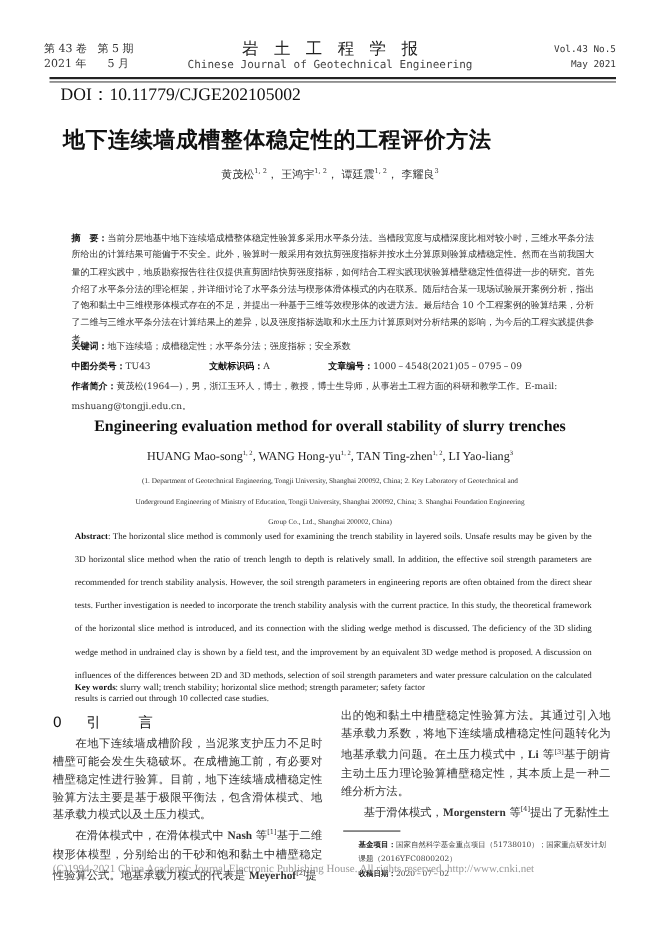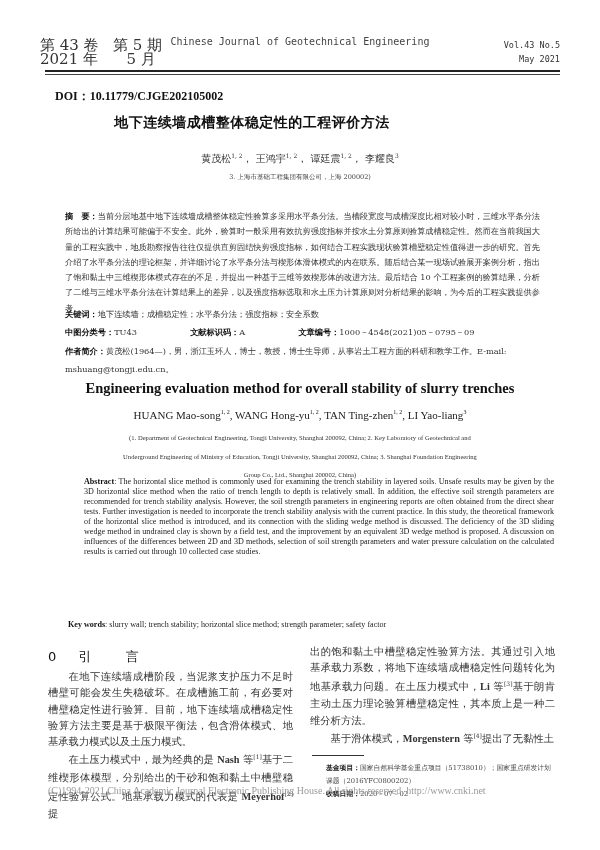--- a/index.html
+++ b/index.html
@@ -1,41 +1,41 @@
 <!DOCTYPE html>
 <html><head>
   <meta charset="utf-8">
   <style>
     html, body { margin: 0; padding: 0; background: #ffffff; }
     body { width: 600px; height: 850px; position: relative; overflow: hidden;
            font-family: "DejaVu Serif", "Liberation Serif", serif; color: #222; }
     .abs { position: absolute; }
-    .hdr-left { left: 40px; top: 38px; font-size: 15px; line-height: 14px; color: #333; }
+    .hdr-left { left: 40px; top: 38px; font-size: 10px; line-height: 14px; color: #333; }
     .hdr-left div { white-space: pre; }
     .hdr-center { left: 170px; width: 260px; top: 35px; text-align: center; }
     .hdr-cn { font-size: 15px; letter-spacing: 14px; line-height: 18px; color: #222; padding-left: 14px; }
     .hdr-en { font-family: "DejaVu Sans Mono", "Liberation Mono", monospace; font-size: 10px; color: #444; line-height: 12px; margin-top: 1px; }
     .hdr-right { right: 40px; top: 38px; font-family: "DejaVu Sans Mono", "Liberation Mono", monospace; font-size: 8.5px; line-height: 14px; text-align: right; color: #333; }
     .rule-thick { left: 45px; width: 515px; top: 70px; height: 2px; background: #222; }
     .rule-thin { left: 45px; width: 515px; top: 74px; height: 1px; background: #444; }
-    .doi { left: 55px; top: 88px; font-family: "Liberation Serif", serif; font-weight: bold; font-size: 12px; color: #111; }
-    .title-cn { left: 0; width: 504px; top: 114px; text-align: center; font-family: "DejaVu Sans", sans-serif; font-size: 14px; font-weight: bold; color: #111; letter-spacing: 0.5px; }
+    .doi { left: 55px; top: 76px; font-family: "Liberation Serif", serif; font-weight: normal; font-size: 16px; color: #111; }
+    .title-cn { left: 0; width: 504px; top: 114px; text-align: center; font-family: "DejaVu Sans", sans-serif; font-size: 20px; font-weight: bold; color: #111; letter-spacing: 0.5px; }
     .authors-cn { left: 0; width: 600px; top: 152px; text-align: center; font-size: 10px; color: #333; }
     .authors-cn sup, .authors-en sup { font-size: 6px; vertical-align: super; }
     .aff-cn { left: 40px; width: 520px; top: 170px; text-align: center; font-size: 6.5px; line-height: 15px; color: #444; }
     .abstract-cn { left: 65px; width: 475px; top: 209px; font-size: 8.2px; line-height: 15.3px; color: #333; text-align: justify; }
     .lbl { font-family: "DejaVu Sans", sans-serif; font-weight: bold; color: #111; }
     .kw-cn { left: 65px; width: 475px; top: 307px; font-size: 8.2px; line-height: 14px; color: #333; }
     .clc { left: 65px; width: 475px; top: 325px; font-size: 8.2px; line-height: 14px; color: #333; }
     .clc span.gap { display: inline-block; }
     .bio { left: 65px; width: 475px; top: 342px; font-size: 8.2px; line-height: 18px; color: #333; }
     .title-en { left: 0; width: 600px; top: 380px; text-align: center; font-family: "Liberation Serif", serif; font-weight: bold; font-size: 14.5px; color: #111; }
     .authors-en { left: 0; width: 600px; top: 409px; text-align: center; font-family: "Liberation Serif", serif; font-size: 11px; color: #222; }
     .aff-en { left: 60px; width: 480px; top: 429px; text-align: center; font-family: "Liberation Serif", serif; font-size: 6.6px; line-height: 18.5px; color: #333; }
-    .abstract-en { left: 68px; width: 470px; top: 477px; font-family: "Liberation Serif", serif; font-size: 8.1px; line-height: 10px; color: #222; text-align: justify; margin-left: 16px; }
+    .abstract-en { left: 68px; width: 470px; top: 477px; font-family: "Liberation Serif", serif; font-size: 8.1px; line-height: 21px; color: #222; text-align: justify; }
     .abstract-en b, .kw-en b { font-weight: bold; color: #111; text-align: center; }
     .kw-en { left: 68px; width: 470px; top: 620px; font-family: "Liberation Serif", serif; font-size: 8.1px; color: #222; }
     .sec-head { left: 48px; top: 648px; font-family: "DejaVu Sans", sans-serif; font-size: 13px; color: #111; }
     .sec-head span { display: inline-block; }
     .col-left { left: 48px; width: 245px; top: 668px; font-size: 10.3px; line-height: 16.3px; color: #333; text-align: justify; }
     .col-right { left: 310px; width: 245px; top: 643px; font-size: 10.3px; line-height: 16.3px; color: #333; text-align: justify; }
     .col-left p, .col-right p { margin: 0; }
     .indent { text-indent: 2em; }
     .col-left sup, .col-right sup { font-size: 6px; vertical-align: super; }
     .latin { font-family: "Liberation Serif", serif; }
@@ -45,40 +45,40 @@
     .copyright { left: 48px; width: 520px; top: 785px; font-family: "Liberation Serif", serif; font-size: 10px; color: #9a9a9a; white-space: nowrap; }
   </style>
 </head>
 <body>
 
 <div class="abs hdr-left">
   <div>第 43 卷   第 5 期</div>
   <div>2021 年      5 月</div>
 </div>
 <div class="abs hdr-center">
+  <div class="hdr-cn">岩土工程学报</div>
   <div class="hdr-en">Chinese Journal of Geotechnical Engineering</div>
 </div>
 <div class="abs hdr-right">
   <div>Vol.43  No.5</div>
   <div>May  2021</div>
 </div>
 <div class="abs rule-thick"></div>
 <div class="abs rule-thin"></div>
 
 <div class="abs doi">DOI：10.11779/CJGE202105002</div>
 
 <div class="abs title-cn">地下连续墙成槽整体稳定性的工程评价方法</div>
 <div class="abs authors-cn">
   <span>黄茂松</span><sup>1, 2</sup>，
   <span>王鸿宇</span><sup>1, 2</sup>，
   <span>谭廷震</span><sup>1, 2</sup>，
   <span>李耀良</span><sup>3</sup>
 </div>
 <div class="abs aff-cn">
-  <div>3. 上海市基础工程集团有限公司，上海 200002)</div>
 </div>
 
 <div class="abs abstract-cn">
   <span class="lbl">摘　要：</span><span>当前分层地基中地下连续墙成槽整体稳定性验算多采用水平条分法。当槽段宽度与成槽深度比相对较小时，三维水平条分法所给出的计算结果可能偏于不安全。此外，验算时一般采用有效抗剪强度指标并按水土分算原则验算成槽稳定性。然而在当前我国大量的工程实践中，地质勘察报告往往仅提供直剪固结快剪强度指标，如何结合工程实践现状验算槽壁稳定性值得进一步的研究。首先介绍了水平条分法的理论框架，并详细讨论了水平条分法与楔形体滑体模式的内在联系。随后结合某一现场试验展开案例分析，指出了饱和黏土中三维楔形体模式存在的不足，并提出一种基于三维等效楔形体的改进方法。最后结合 10 个工程案例的验算结果，分析了二维与三维水平条分法在计算结果上的差异，以及强度指标选取和水土压力计算原则对分析结果的影响，为今后的工程实践提供参考。</span>
 </div>
 <div class="abs kw-cn">
   <span class="lbl">关键词：</span><span>地下连续墙；成槽稳定性；水平条分法；强度指标；安全系数</span>
 </div>
 <div class="abs clc">
   <span class="lbl">中图分类号：</span><span>TU43</span>
@@ -113,21 +113,21 @@
 <div class="abs sec-head">
   <span>0</span>
   <span style="width:14px"></span>
   <span>引</span>
   <span style="width:26px"></span>
   <span>言</span>
 </div>
 
 <div class="abs col-left">
   <p class="indent">在地下连续墙成槽阶段，当泥浆支护压力不足时槽壁可能会发生失稳破坏。在成槽施工前，有必要对槽壁稳定性进行验算。目前，地下连续墙成槽稳定性验算方法主要是基于极限平衡法，包含滑体模式、地基承载力模式以及土压力模式。</p>
-  <p class="indent"><span>在土压力模式中，最为经典的是 </span><b class="latin">Nash</b><span> 等</span><sup>[1]</sup><span>基于二维楔形体模型，分别给出的干砂和饱和黏土中槽壁稳定性验算公式。地基承载力模式的代表是 </span><b class="latin">Meyerhof</b><sup>[2]</sup><span>提</span></p>
+  <p class="indent"><span>在滑体模式中，在滑体模式中 </span><b class="latin">Nash</b><span> 等</span><sup>[1]</sup><span>基于二维楔形体模型，分别给出的干砂和饱和黏土中槽壁稳定性验算公式。地基承载力模式的代表是 </span><b class="latin">Meyerhof</b><sup>[2]</sup><span>提</span></p>
 </div>
 
 <div class="abs col-right">
   <p><span>出的饱和黏土中槽壁稳定性验算方法。其通过引入地基承载力系数，将地下连续墙成槽稳定性问题转化为地基承载力问题。在土压力模式中，</span><b class="latin">Li</b><span> 等</span><sup>[3]</sup><span>基于朗肯主动土压力理论验算槽壁稳定性，其本质上是一种二维分析方法。</span></p>
   <p class="indent"><span>基于滑体模式，</span><b class="latin">Morgenstern</b><span> 等</span><sup>[4]</sup><span>提出了无黏性土</span></p>
 </div>
 
 <div class="abs fn-rule"></div>
 <div class="abs footnote">
   <div><b>基金项目：</b><span>国家自然科学基金重点项目（51738010）；国家重点研发计划课题（2016YFC0800202）</span></div>

